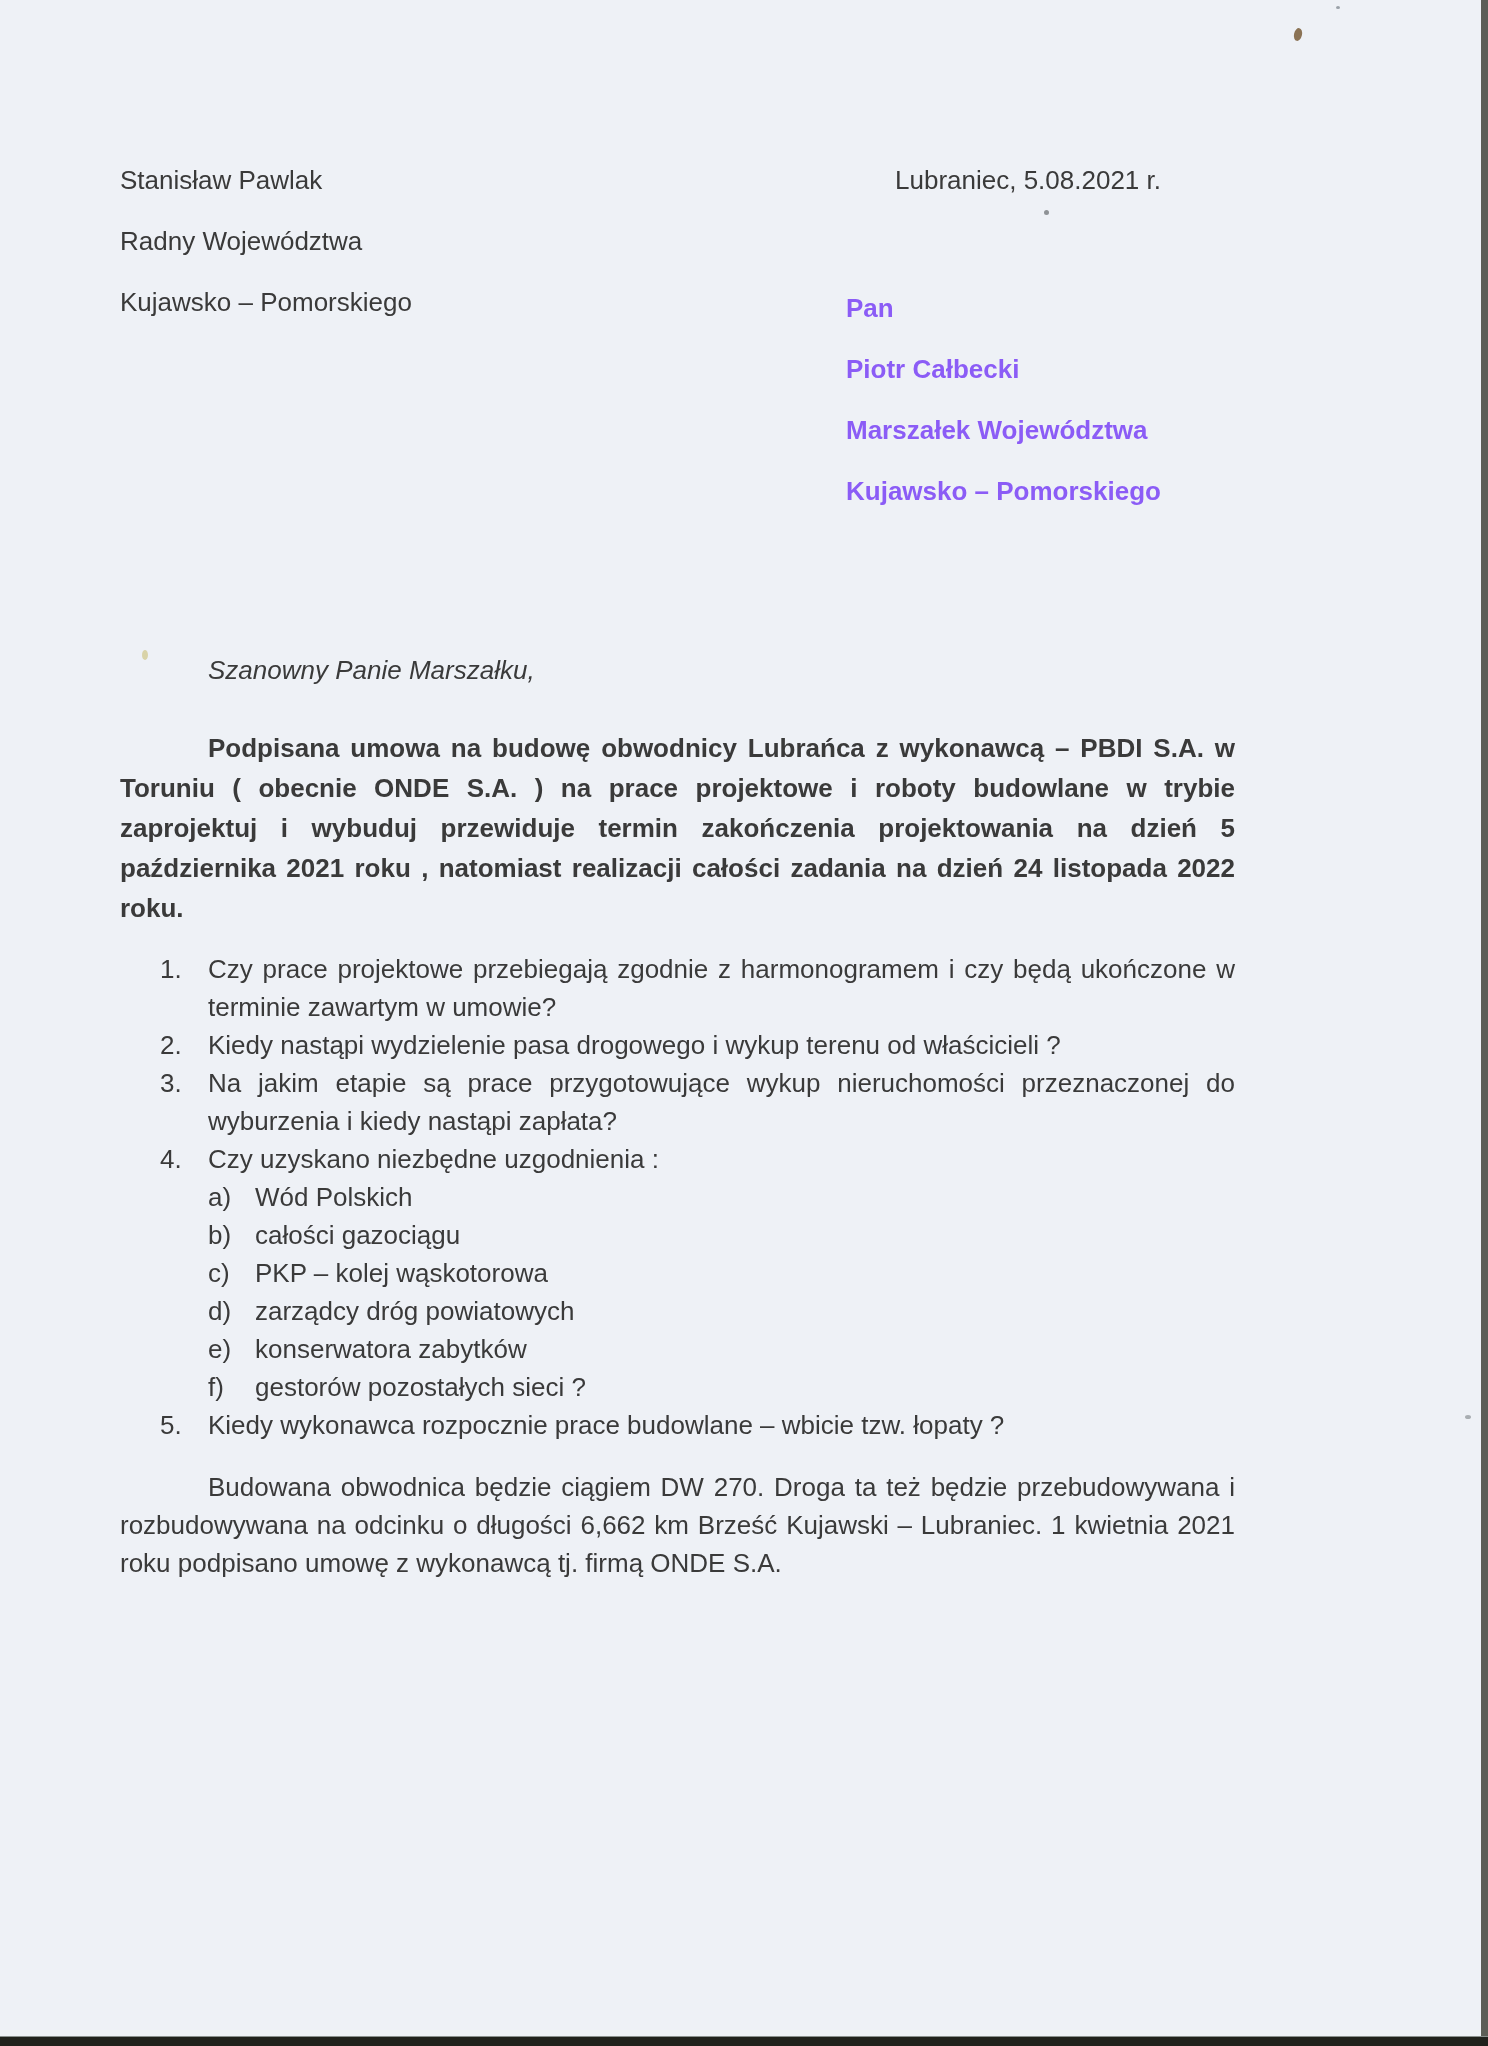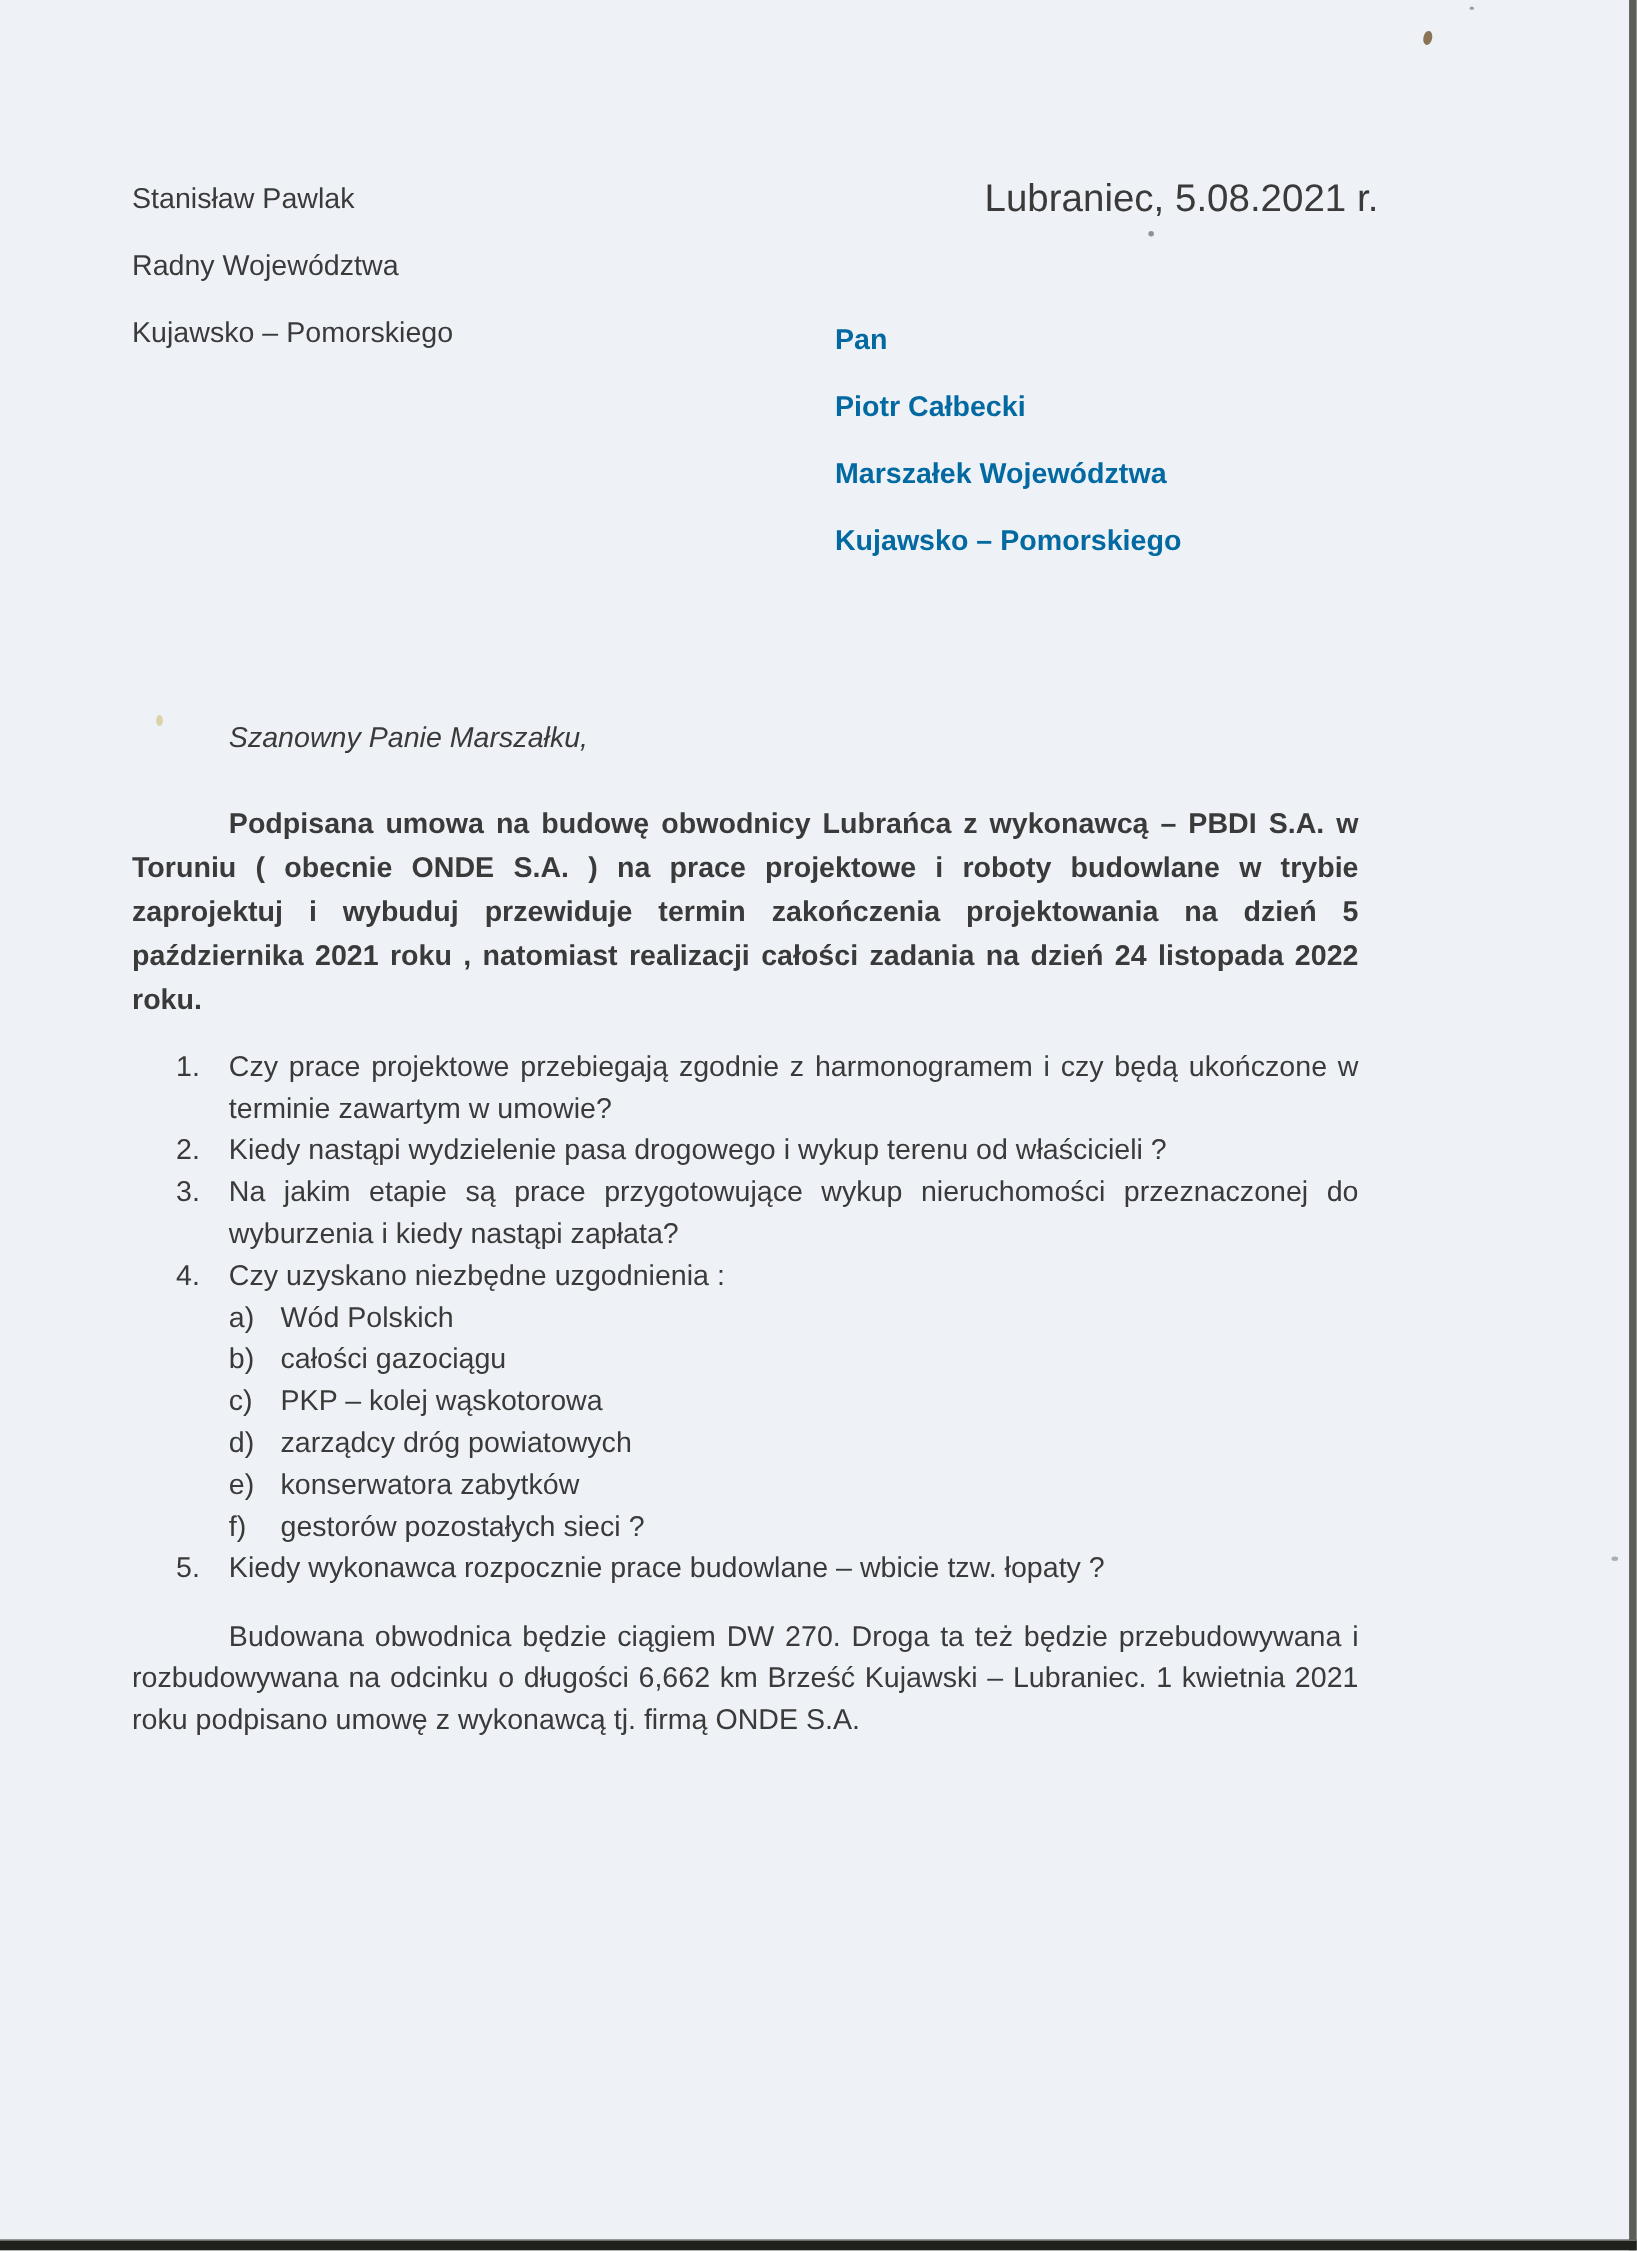--- a/index.html
+++ b/index.html
@@ -26,32 +26,32 @@
     left: 120px;
     top: 150px;
     font-size: 26px;
     line-height: 61px;
     white-space: nowrap;
   }
   .date-line {
     position: absolute;
     left: 895px;
     top: 150px;
-    font-size: 35px;
+    font-size: 26px;
     line-height: 61px;
     white-space: nowrap;
   }
   .recipient-block {
     position: absolute;
-    left: 759px;
+    left: 846px;
     top: 278px;
     font-size: 26px;
     line-height: 61px;
     font-weight: bold;
-    color: #0369a1;
+    color: #8b5cf6;
     white-space: nowrap;
   }
   
   .body-col {
     position: absolute;
     left: 120px;
     top: 650px;
     width: 1115px;
     font-size: 26px;
   }

